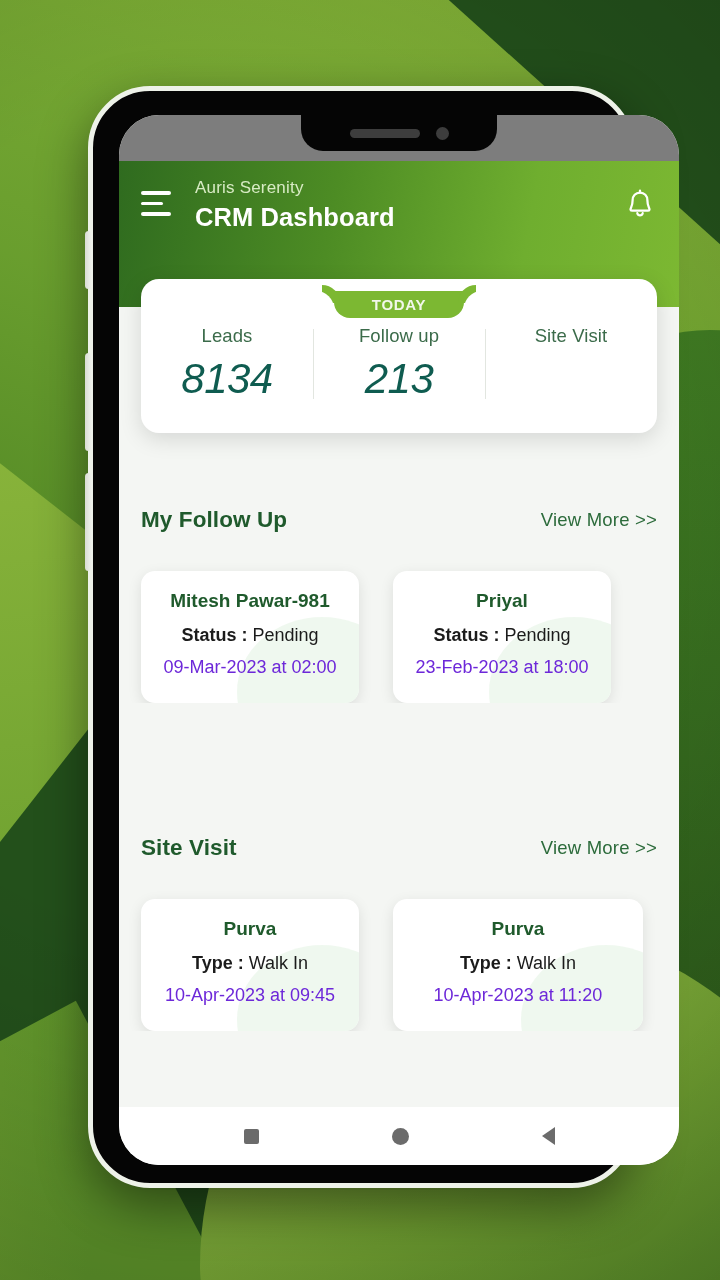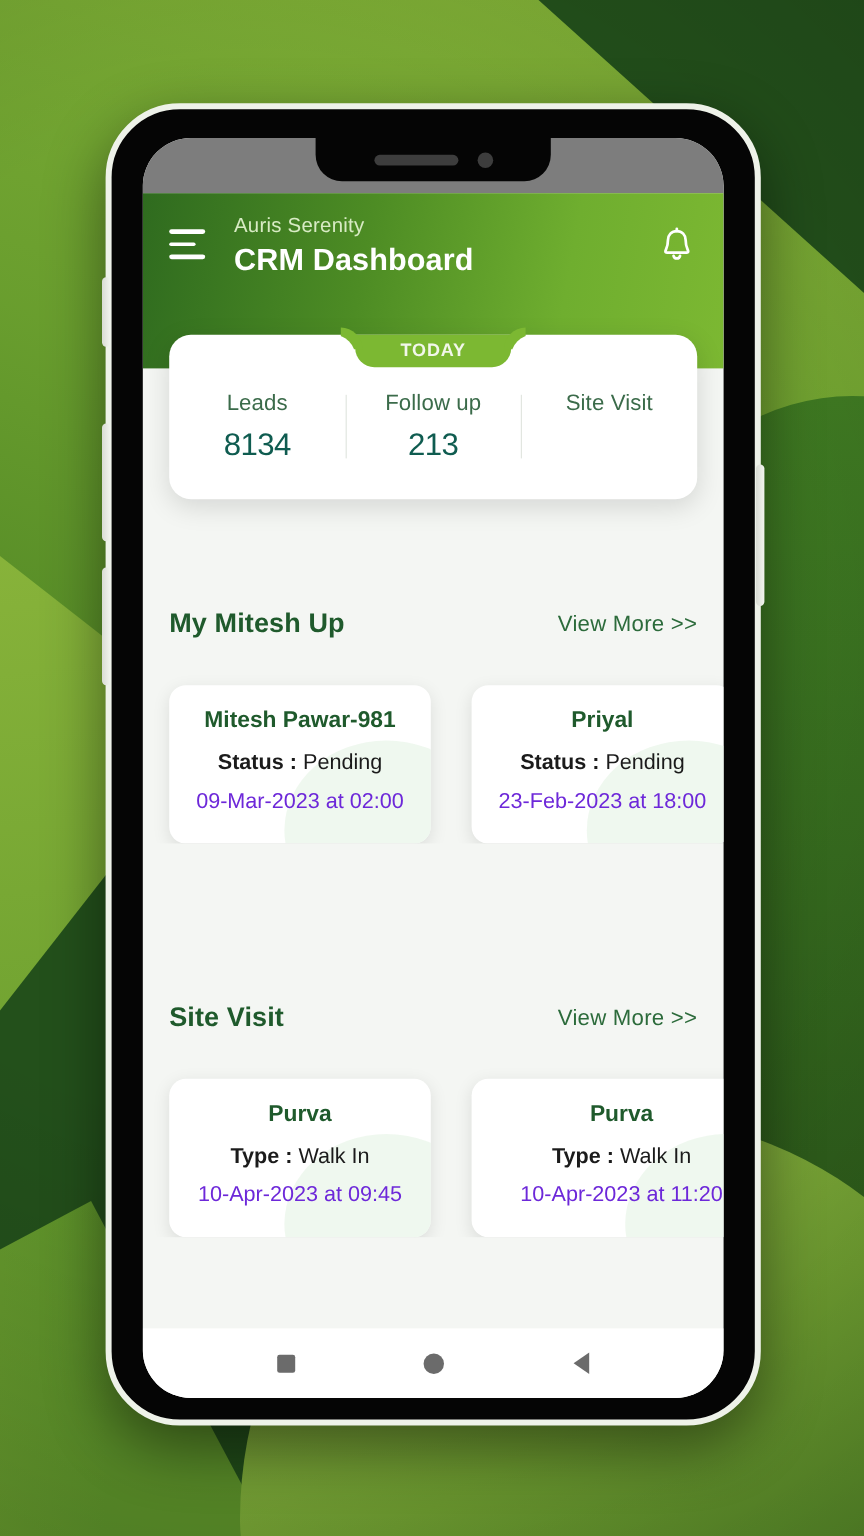--- a/index.html
+++ b/index.html
@@ -86,21 +86,21 @@
   .side-btn.right { right: -8px; }
   .sb1 { top: 140px; height: 58px; }
   .sb2 { top: 262px; height: 98px; }
   .sb3 { top: 382px; height: 98px; }
   .sbr { top: 296px; height: 118px; }
 
   
   .screen {
     position: absolute;
     left: 26px; top: 24px;
-    width: 484px; height: 1050px;
+    width: 560px; height: 1050px;
     background: #f4f6f3;
     border-radius: 40px;
     overflow: hidden;
   }
   .statusbar {
     position: absolute;
     top: 0; left: 0; right: 0;
     height: 46px;
     background: #7d7d7d;
   }
@@ -188,21 +188,21 @@
   }
 
   
   .stats-wrap {
     position: absolute;
     top: 164px; left: 22px; right: 22px;
     z-index: 4;
   }
   .today-tab {
     position: absolute;
-    top: 0; left: 50%;
+    top: 12px; left: 50%;
     transform: translateX(-50%);
     width: 130px; height: 27px;
     background: #7cb832;
     border-radius: 0 0 16px 16px;
     display: flex;
     align-items: center;
     justify-content: center;
     z-index: 5;
   }
   .today-tab::before,
@@ -252,24 +252,25 @@
     left: 0; top: 4px; bottom: 4px;
     width: 1px;
     background: #e2e6e0;
   }
   .stat-label {
     font-size: 18.5px;
     color: #3b6b4a;
     letter-spacing: .1px;
   }
   .stat-value {
-    font-size: 26px;
+    font-size: 42px;
     color: #0f5c50;
     margin-top: 8px;
     letter-spacing: -.5px;
+    font-style: italic;
   }
 
   
   .section {
     position: absolute;
     left: 0; right: 0;
   }
   .sec-followup { top: 392px; }
   .sec-sitevisit { top: 720px; }
 
@@ -446,21 +447,21 @@
 
           <div class="stat">
             <div class="stat-label">Site Visit</div>
           </div>
 
         </div>
       </div>
 
       <div class="section sec-followup">
         <div class="sec-head">
-          <div class="sec-title">My Mitesh Up</div>
+          <div class="sec-title">My Follow Up</div>
           <div class="view-more">View More &gt;&gt;</div>
         </div>
         <div class="card-row">
 
           <div class="item-card">
             <div class="card-name">Mitesh Pawar-981</div>
             <div class="card-meta">
               <span class="k">Status :</span>
               <span>Pending</span>
             </div>

